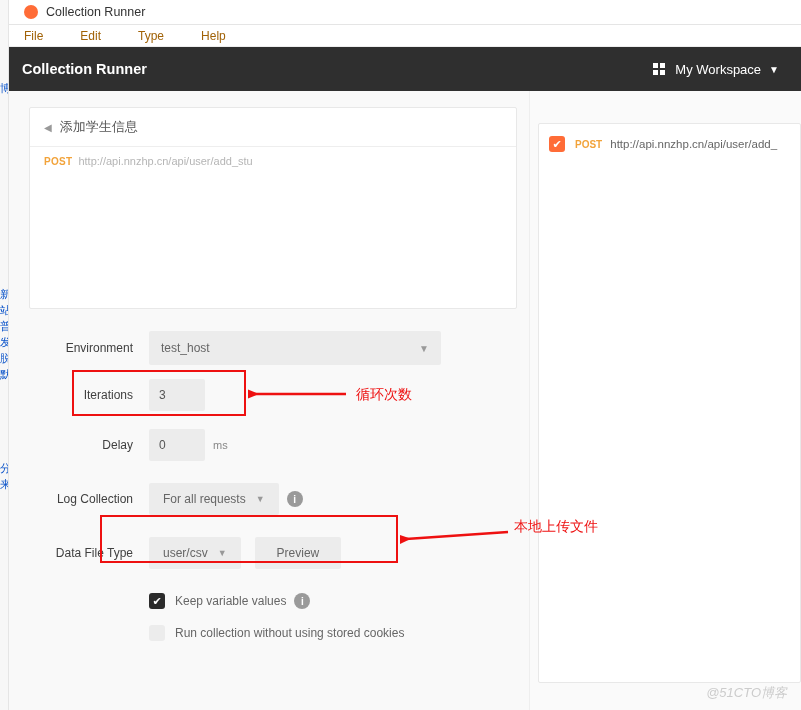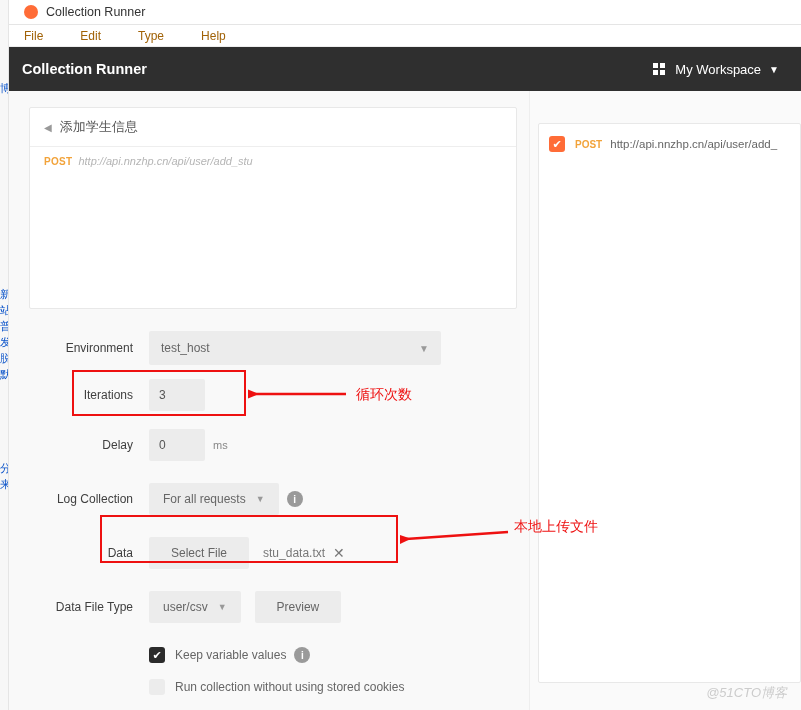--- a/index.html
+++ b/index.html
@@ -29,21 +29,21 @@
   .content { position: absolute; left: 9px; right: 0; top: 91px; bottom: 0; background: #f9f9f9; display: flex; }
   .main { flex: 1 1 auto; padding: 16px 12px 0 20px; }
   .side { width: 272px; padding: 32px 0 0 0; border-left: 1px solid #eee; background: #fafafa; overflow: hidden; }
 
   
   .card { background: #fff; border: 1px solid #e8e8e8; border-radius: 2px; min-height: 202px; margin-bottom: 22px; }
   .card-head { display: flex; align-items: center; padding: 10px 14px; border-bottom: 1px solid #eee; font-size: 13px; color: #555; cursor: pointer; }
   .card-head .chev { font-size: 10px; color: #999; margin-right: 8px; }
   .req-row { display: flex; align-items: center; padding: 8px 14px; font-size: 10px; }
   .req-row .method { color: #f2a33a; font-weight: 700; letter-spacing: 0.3px; margin-right: 6px; }
-  .req-row .url { color: #b5b5b5; font-size: 11px; font-style: italic; }
+  .req-row .url { color: #b5b5b5; font-size: 11px; }
 
   
   .frow { display: flex; align-items: center; margin-bottom: 14px; font-size: 12px; }
   .frow .flabel { width: 120px; text-align: right; color: #404040; padding-right: 16px; }
   .txtin { height: 32px; border: none; background: #ececec; padding: 0 10px; font-size: 12px; color: #555; border-radius: 2px; }
   .txtin.small { width: 56px; }
   .sel { width: 292px; height: 34px; background: #ececec; display: flex; align-items: center; justify-content: space-between; padding: 0 12px; color: #666; border-radius: 2px; cursor: pointer; gap: 31px; }
   .btn { height: 32px; background: #ececec; color: #666; display: inline-flex; align-items: center; justify-content: center; padding: 0 22px; border-radius: 2px; cursor: pointer; font-size: 12px; }
   .units { margin-left: 8px; color: #888; font-size: 11px; }
   .info-ico { width: 16px; height: 16px; border-radius: 50%; background: #9a9a9a; color: #fff; font-size: 10px; display: inline-flex; align-items: center; justify-content: center; font-weight: 700; margin-left: 8px; }
@@ -153,26 +153,20 @@
 
     <div class="frow" style="margin-bottom:22px">
       <div class="flabel">Log Collection</div>
       <div class="drop">
         <span>For all requests</span>
         <span class="car">▼</span>
       </div>
       <span class="info-ico">i</span>
     </div>
 
-    <div class="frow" style="margin-bottom:22px">
-      <div class="flabel">Data</div>
-      <div class="btn">Select File</div>
-      <span class="filename">stu_data.txt</span>
-      <span class="xbtn">✕</span>
-    </div>
 
     <div class="frow" style="margin-bottom:24px">
       <div class="flabel">Data File Type</div>
       <div class="drop">
         <span>user/csv</span>
         <span class="car">▼</span>
       </div>
       <div class="btn" style="margin-left:14px">Preview</div>
     </div>
 

